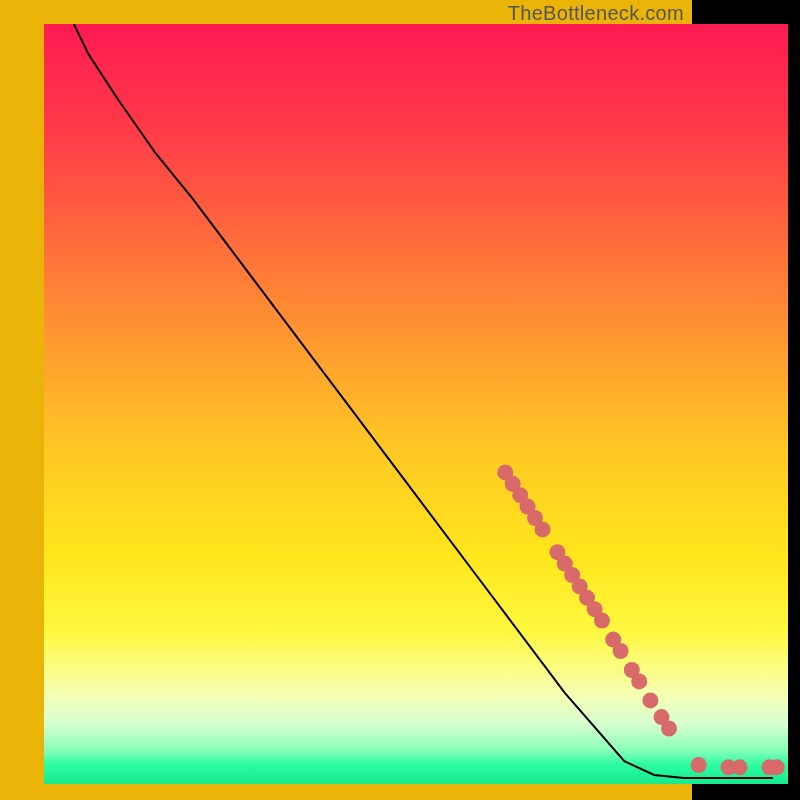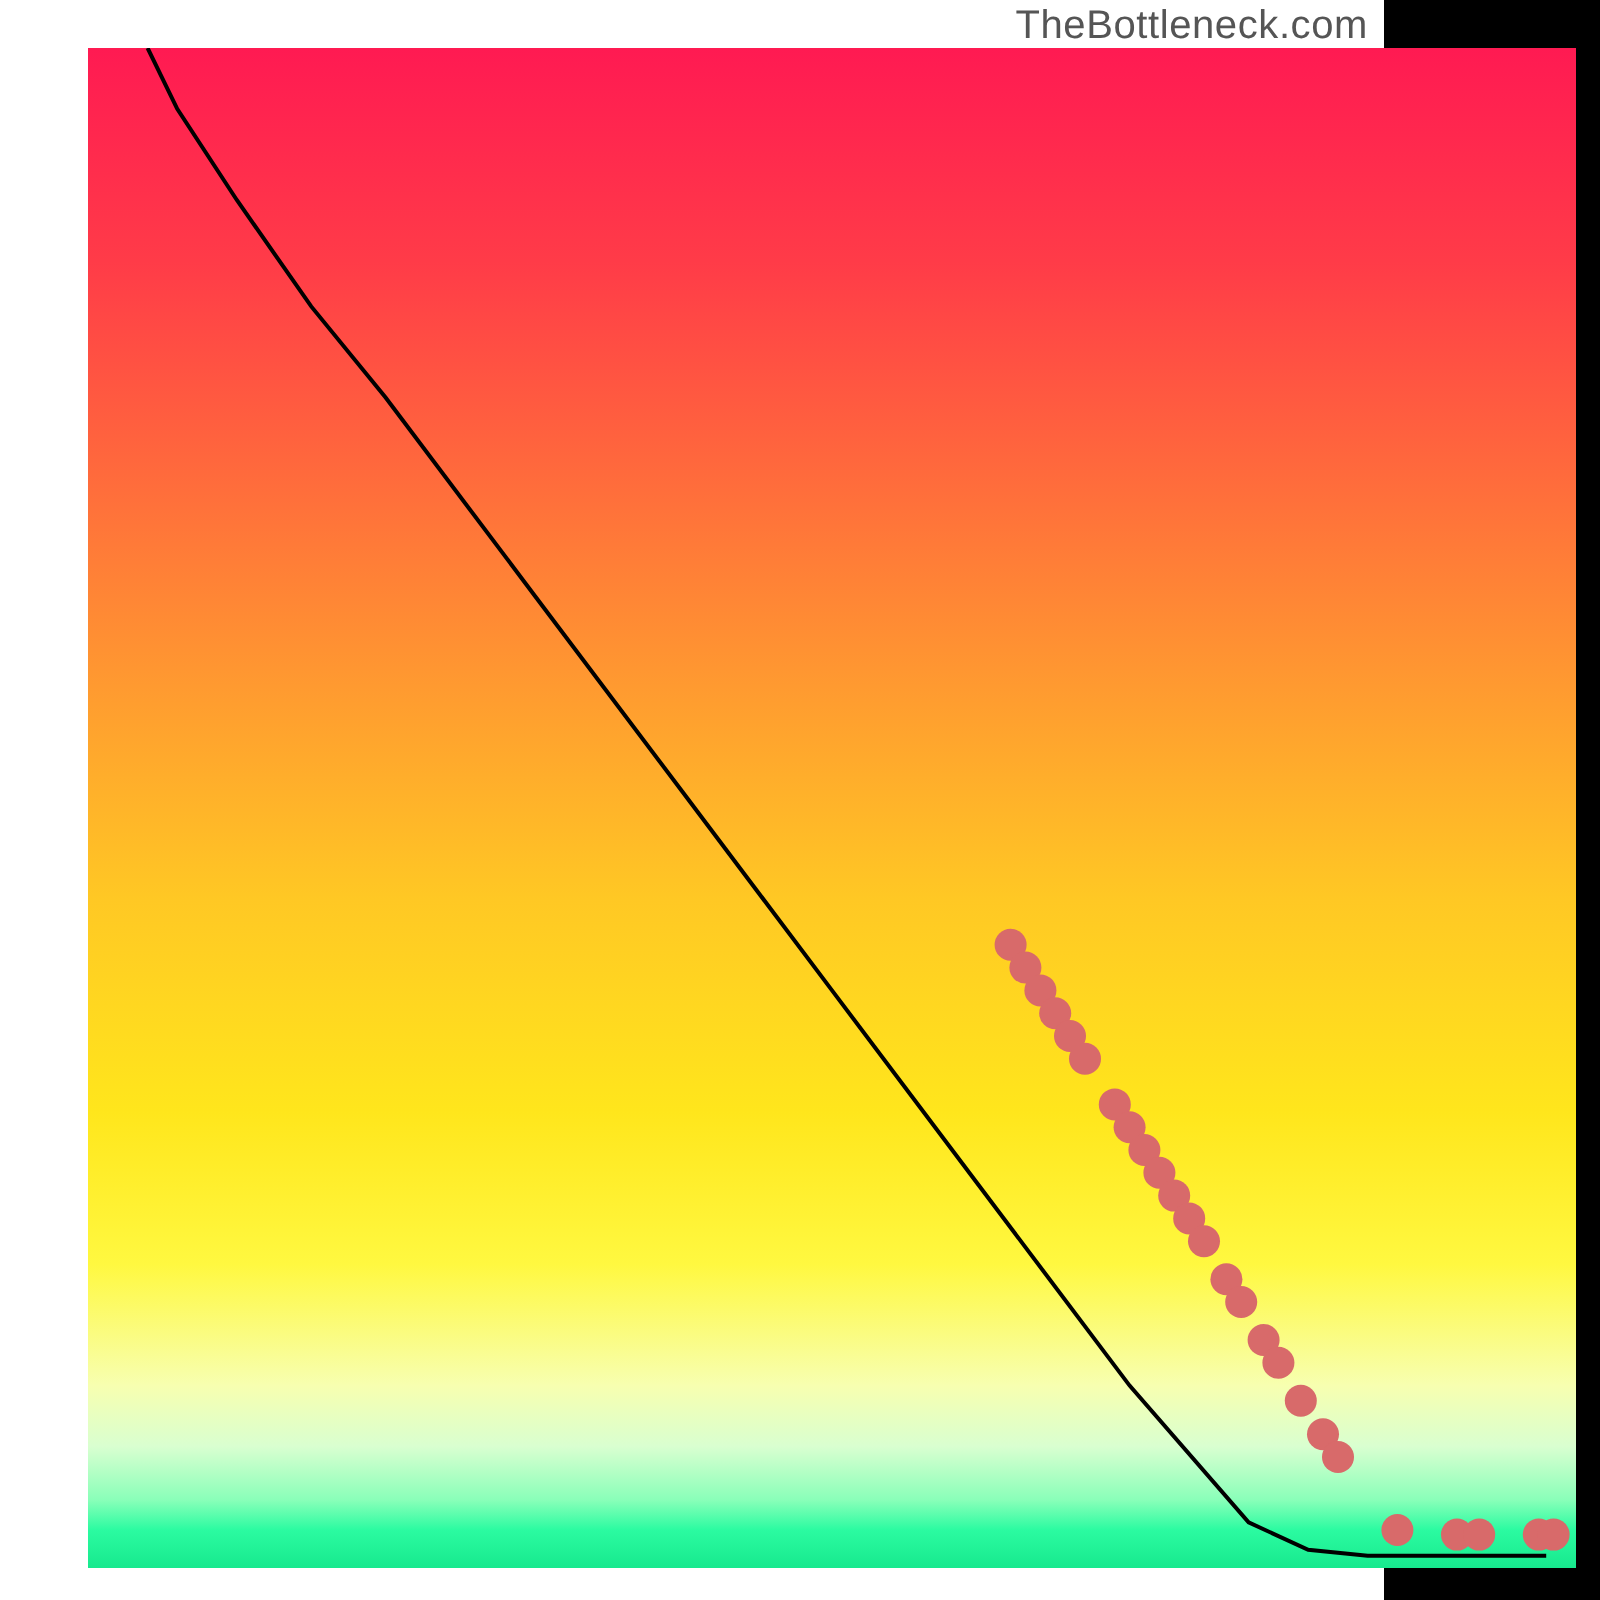--- a/index.html
+++ b/index.html
@@ -8,21 +8,21 @@
     width: 800px;
     height: 800px;
     background: #000;
     overflow: hidden;
     font-family: Arial, Helvetica, sans-serif;
   }
   .frame {
     position: relative;
     width: 692px;
     height: 800px;
-    background: #ffffff;
+    background: #eab308;
   }
   .watermark {
     position: absolute;
     top: 2px;
     right: 8px;
     color: #555;
     font-size: 20px;
     font-weight: 500;
     letter-spacing: 0.3px;
     z-index: 5;

